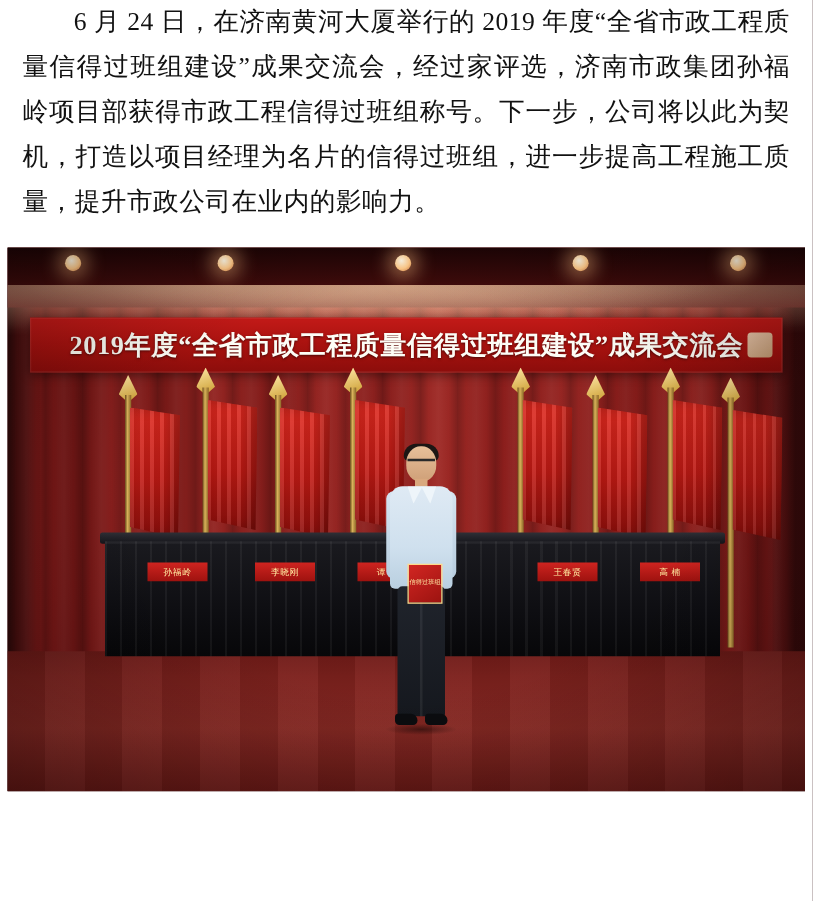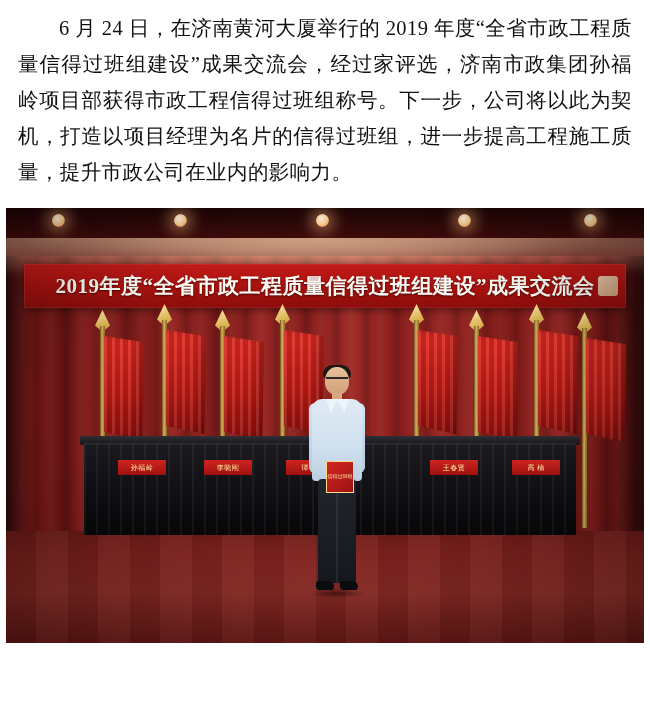--- a/index.html
+++ b/index.html
@@ -13,21 +13,21 @@
     overflow: hidden;
     font-family: "Liberation Serif", serif;
   }
   .page {
     position: relative;
     width: 650px;
     height: 721px;
     box-sizing: border-box;
   }
   .article-body {
-    padding: 10px 18px 0 18px;
+    padding: 0 18px 0 18px;
   }
   .article-paragraph {
     margin: 0;
     font-family: "Liberation Serif", serif;
     font-size: 20.5px;
     line-height: 36px;
     color: #111111;
     text-align: justify;
     text-indent: 2em;
     letter-spacing: 0.4px;

